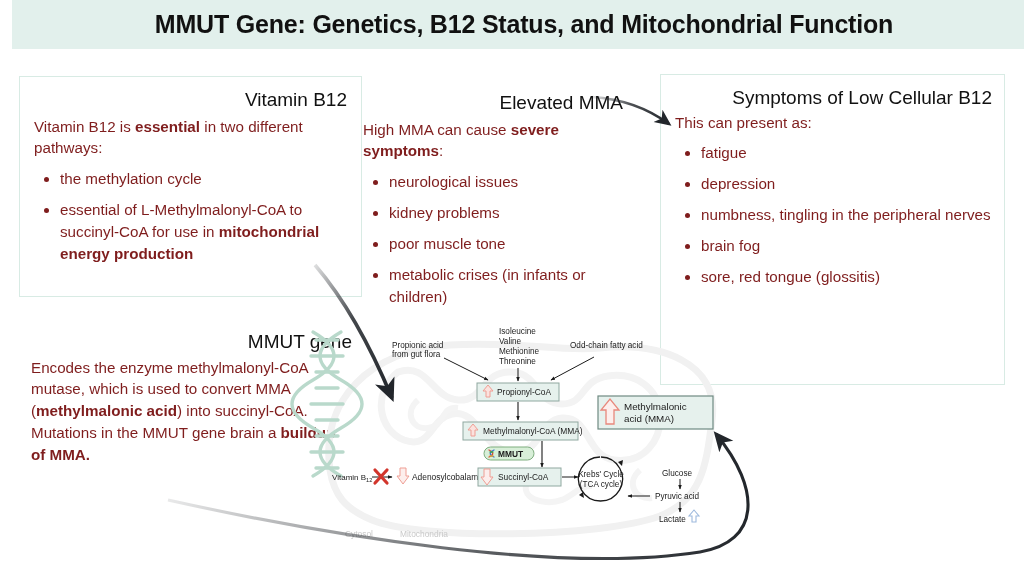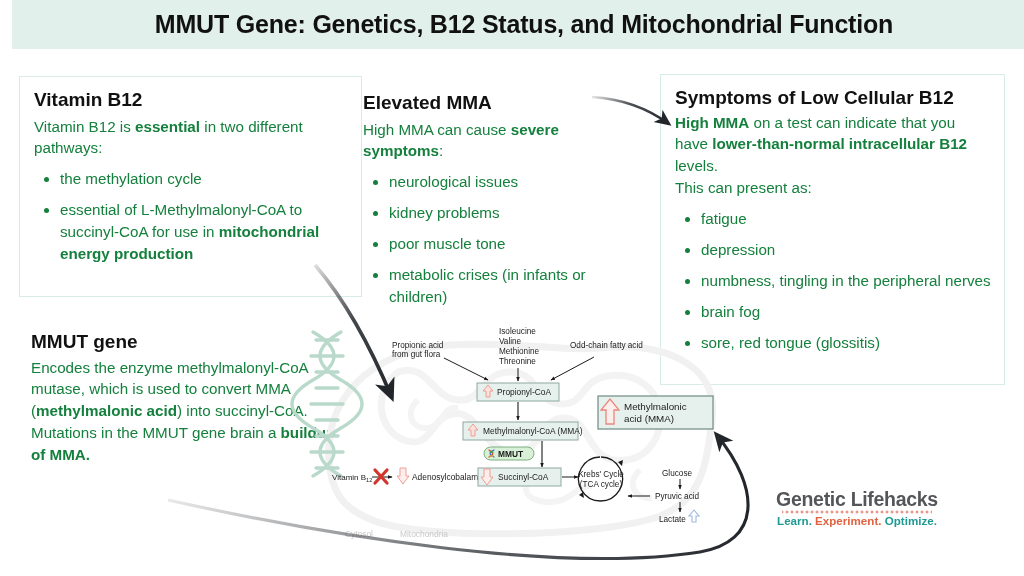--- a/index.html
+++ b/index.html
@@ -21,24 +21,24 @@
   }
   .header h1{
     margin:0;font-size:25px;font-weight:bold;letter-spacing:-.2px;
     color:#111111;font-family:"Liberation Sans", sans-serif;
   }
 
   
   .panel{position:absolute;box-sizing:border-box;}
   .panel.bordered{border:1.5px solid #d8ebe4;background:#ffffff;}
   .card-title{
-    text-align:left;font-weight:bold;font-size:19px;color:#111;
+    text-align:right;font-weight:normal;font-size:19px;color:#111;
     margin:0 0 4px 0;line-height:1.25;
   }
-  .body-text{font-size:15.2px;line-height:1.42;color:#15803d;}
+  .body-text{font-size:15.2px;line-height:1.42;color:#7f1d1d;}
   .body-text p{margin:0 0 1px 0;}
   .body-text ul{margin:1px 0 0 0;padding-left:26px;list-style-type:disc;}
   .body-text li{margin:9px 0 1px 0;line-height:1.45;}
   b{font-weight:bold;}
 
   
   #panel-b12{left:19px;top:76px;width:343px;height:221px;padding:11px 14px 0 14px;}
   #panel-mma{left:357px;top:80px;width:272px;height:215px;padding:11px 6px 0 6px;}
   #panel-symptoms{left:660px;top:74px;width:345px;height:311px;padding:11px 12px 16px 14px;}
   #panel-mmut{left:19px;top:322px;width:345px;height:190px;padding:8px 12px 0 12px;}
@@ -130,21 +130,20 @@
         <li>kidney problems</li>
         <li>poor muscle tone</li>
         <li>metabolic crises (in infants or children)</li>
       </ul>
     </div>
   </div>
 
   <div class="panel bordered" id="panel-symptoms">
     <div class="card-title">Symptoms of Low Cellular B12</div>
     <div class="body-text">
-      <p><b>High MMA</b><span> on a test can indicate that you have </span><b>lower-than-normal intracellular B12</b><span> levels.</span></p>
       <p>This can present as:</p>
       <ul>
         <li>fatigue</li>
         <li>depression</li>
         <li>numbness, tingling in the peripheral nerves</li>
         <li>brain fog</li>
         <li>sore, red tongue (glossitis)</li>
       </ul>
     </div>
   </div>
@@ -278,19 +277,14 @@
       </linearGradient>
     </defs>
 
     <path d="M315 265 C345 300 370 345 392 398" fill="none" stroke="url(#fadeA)" stroke-width="3.6" marker-end="url(#bigarrow)"></path>
 
     <path d="M592 97 C625 99 650 110 669 124" fill="none" stroke="url(#fadeB)" stroke-width="2.6" marker-end="url(#bigarrow)"></path>
 
     <path d="M168 500 C330 536 560 574 700 552 C760 542 762 490 716 434" fill="none" stroke="url(#fadeC)" stroke-width="3.1" marker-end="url(#bigarrow)"></path>
   </svg>
 
-  <div id="logo">
-    <div class="logo-main">Genetic Lifehacks</div>
-    <div class="logo-dots"></div>
-    <div class="logo-sub"><span class="c-teal">Learn.</span><span class="c-orange"> Experiment.</span><span class="c-teal"> Optimize.</span></div>
-  </div>
 
 </div>
 
 </body></html>

